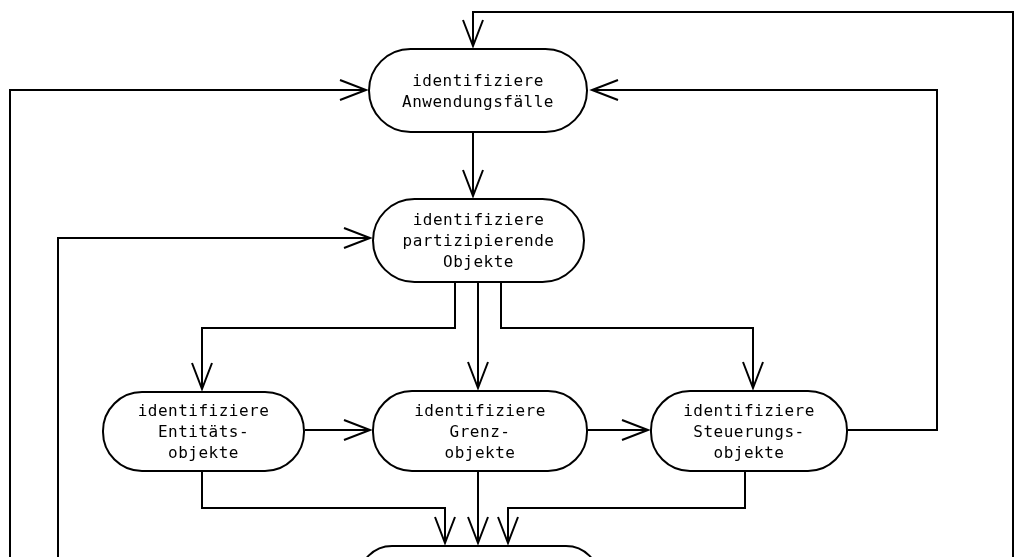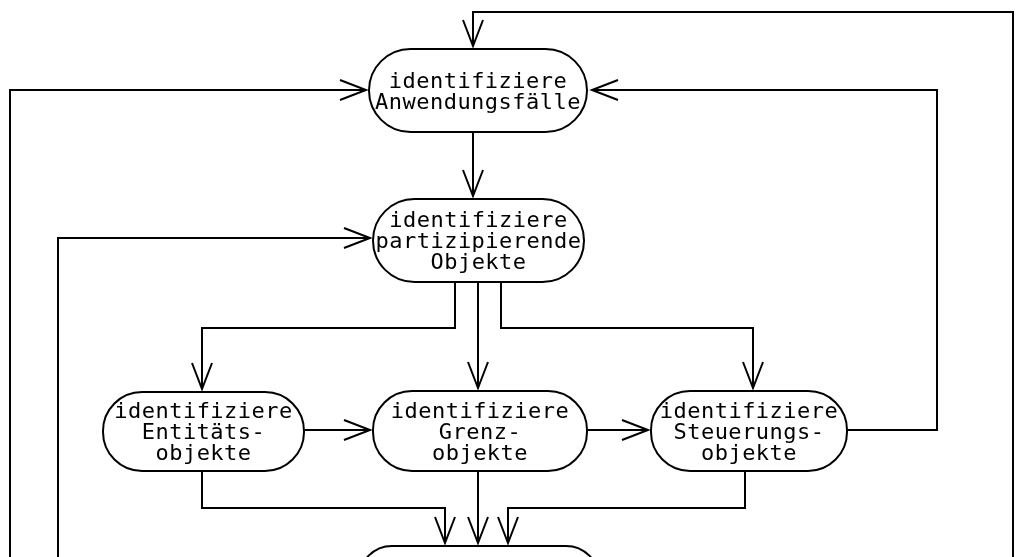--- a/index.html
+++ b/index.html
@@ -25,21 +25,21 @@
     position: absolute;
     box-sizing: border-box;
     background: #ffffff;
     border: 2px solid #000000;
     border-radius: 44px;
     display: flex;
     align-items: center;
     justify-content: center;
     text-align: center;
     color: #000000;
-    font-size: 22px;
+    font-size: 16px;
     line-height: 21px;
     letter-spacing: 0.5px;
     white-space: pre-line;
   }
   .node-anwendungsfaelle { left: 368px; top: 48px;  width: 220px; height: 85px; }
   .node-partizipierende  { left: 372px; top: 198px; width: 213px; height: 85px; }
   .node-entitaets        { left: 102px; top: 391px; width: 203px; height: 81px; border-radius: 40px; }
   .node-grenz            { left: 372px; top: 390px; width: 216px; height: 82px; border-radius: 40px; }
   .node-steuerungs       { left: 650px; top: 390px; width: 198px; height: 82px; border-radius: 40px; }
   .node-bottom           { left: 358px; top: 545px; width: 242px; height: 84px; border-radius: 34px; }

